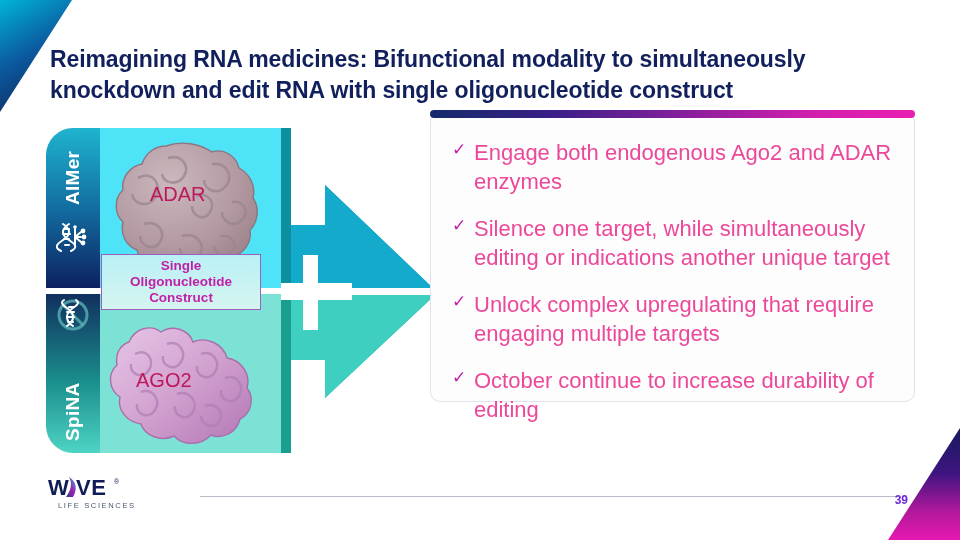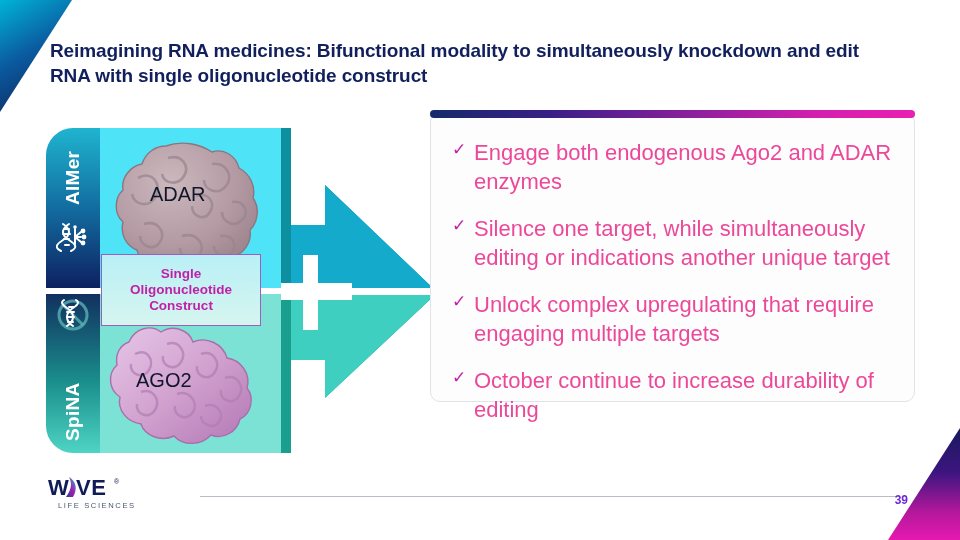--- a/index.html
+++ b/index.html
@@ -27,23 +27,23 @@
     position: absolute;
     right: 0; bottom: 0;
     width: 72px; height: 112px;
     background: linear-gradient(180deg, #18195e 0%, #3d1580 40%, #b3189c 75%, #e619b0 100%);
     clip-path: polygon(72px 0, 72px 112px, 0 112px);
   }
 
   
   #title {
     position: absolute;
-    left: 50px; top: 38px;
+    left: 50px; top: 44px;
     width: 840px;
-    font-size: 19px;
+    font-size: 23px;
     font-weight: bold;
     line-height: 1.33;
     color: #11205c;
     letter-spacing: -0.1px;
   }
 
   
   #diagram {
     position: absolute;
     left: 46px; top: 128px;
@@ -160,31 +160,31 @@
     left: 10px;
     width: 34px; height: 34px;
   }
   #icon-aimer { top: 92px; }
   #icon-spina { top: 170px; }
 
   
   .blob-label {
     position: absolute;
     font-size: 20px;
-    color: #0f172a;
+    color: #be185d;
     font-family: "Liberation Sans", sans-serif;
   }
   #blob-adar { left: 104px; top: 55px; }
   #blob-ago2 { left: 90px; top: 241px; }
 
   
   #construct-box {
     position: absolute;
     left: 55px; top: 126px;
-    width: 160px; height: 72px;
+    width: 160px; height: 56px;
     background: linear-gradient(180deg, #b9f0f6 0%, #d6f5ef 100%);
     border: 1.5px solid #9b5fc0;
     box-sizing: border-box;
     display: flex;
     flex-direction: column;
     align-items: center;
     justify-content: center;
     color: #c21fa8;
     font-size: 13.5px;
     font-weight: bold;

